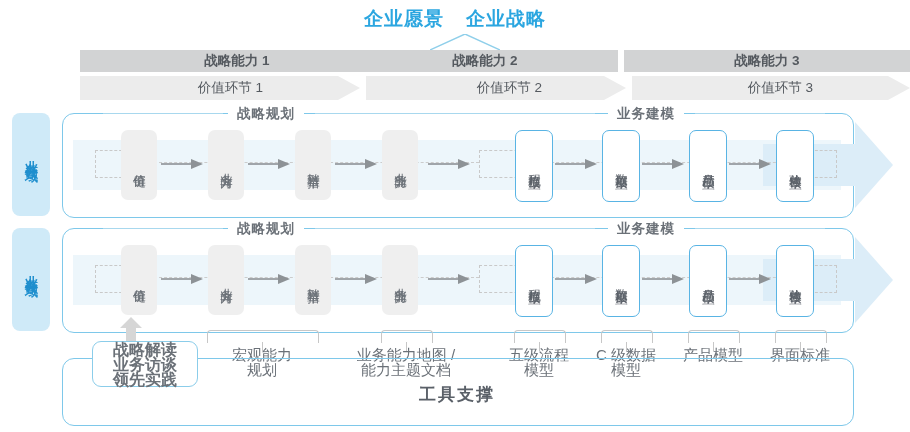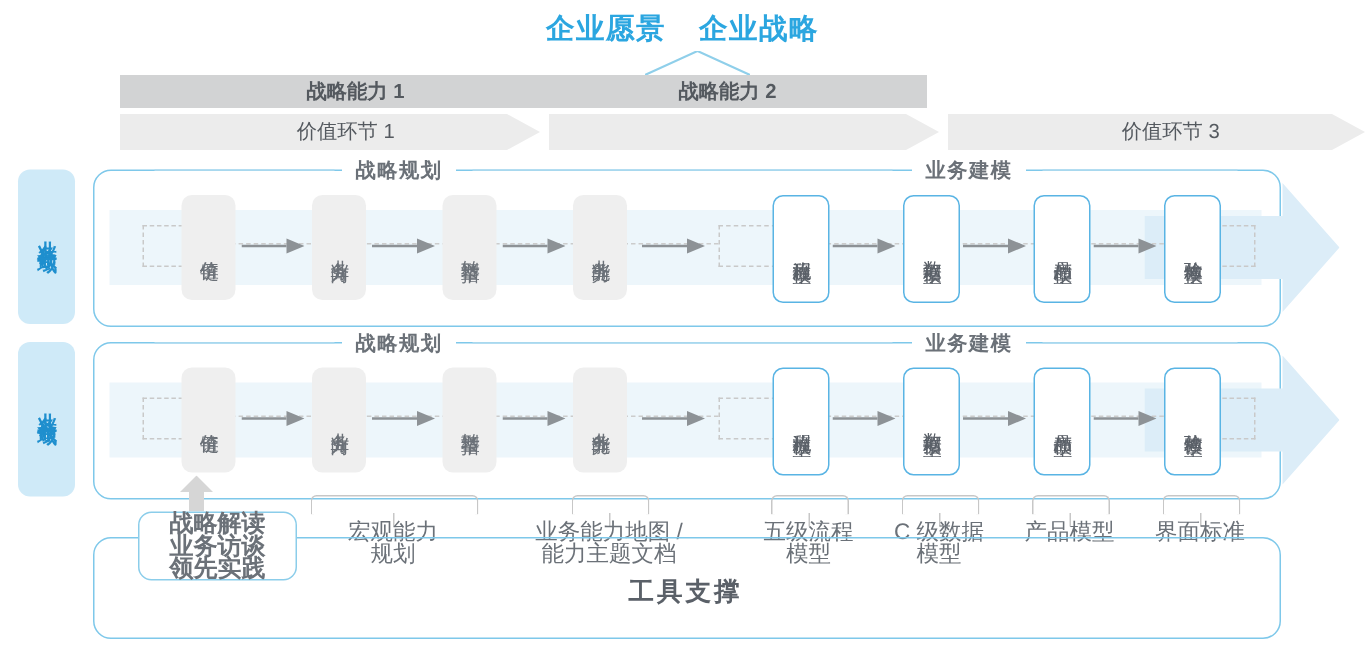--- a/index.html
+++ b/index.html
@@ -122,30 +122,34 @@
   <span>企业愿景</span><span class="gap"></span><span>企业战略</span>
 </div>
 
 <svg class="abs" id="title-chevron" viewBox="0 0 70 16">
   <polyline points="0,16 35,0 70,16" fill="none" stroke="#8fcfea" stroke-width="1.4"></polyline>
 </svg>
 
 <div class="abs cap-row">
   <div class="cap-cell" style="left:0px;width:266px;padding-left:24px;">战略能力 1</div>
   <div class="cap-cell" style="left:272px;width:266px;">战略能力 2</div>
+  <div class="cap-cell" style="left:544px;width:286px;">战略能力 3</div>
 </div>
 
 <div class="abs val-row">
   <svg style="position:absolute;left:0;top:0;" width="830" height="24" viewBox="0 0 830 24">
     <polygon points="0,0 258,0 280,12 258,24 0,24" fill="#ececec"></polygon>
     <polygon points="286,0 524,0 546,12 524,24 286,24" fill="#ececec"></polygon>
     <polygon points="552,0 808,0 830,12 808,24 552,24" fill="#ececec"></polygon>
   </svg>
   <div class="val-cell" style="left:0px;width:266px;">
       <span class="lbl">价值环节 1</span>
+    </div>
+  <div class="val-cell" style="left:286px;width:252px;">
+      <span class="lbl">价值环节 2</span>
     </div>
   <div class="val-cell" style="left:552px;width:262px;">
       <span class="lbl">价值环节 3</span>
     </div>
 </div>
 
 <div class="abs domain-label" id="domain-label-1">业务领域 1</div>
 <div class="abs domain-label" id="domain-label-2">业务领域 2</div>
 
 <div class="abs row-box" id="row-1">

